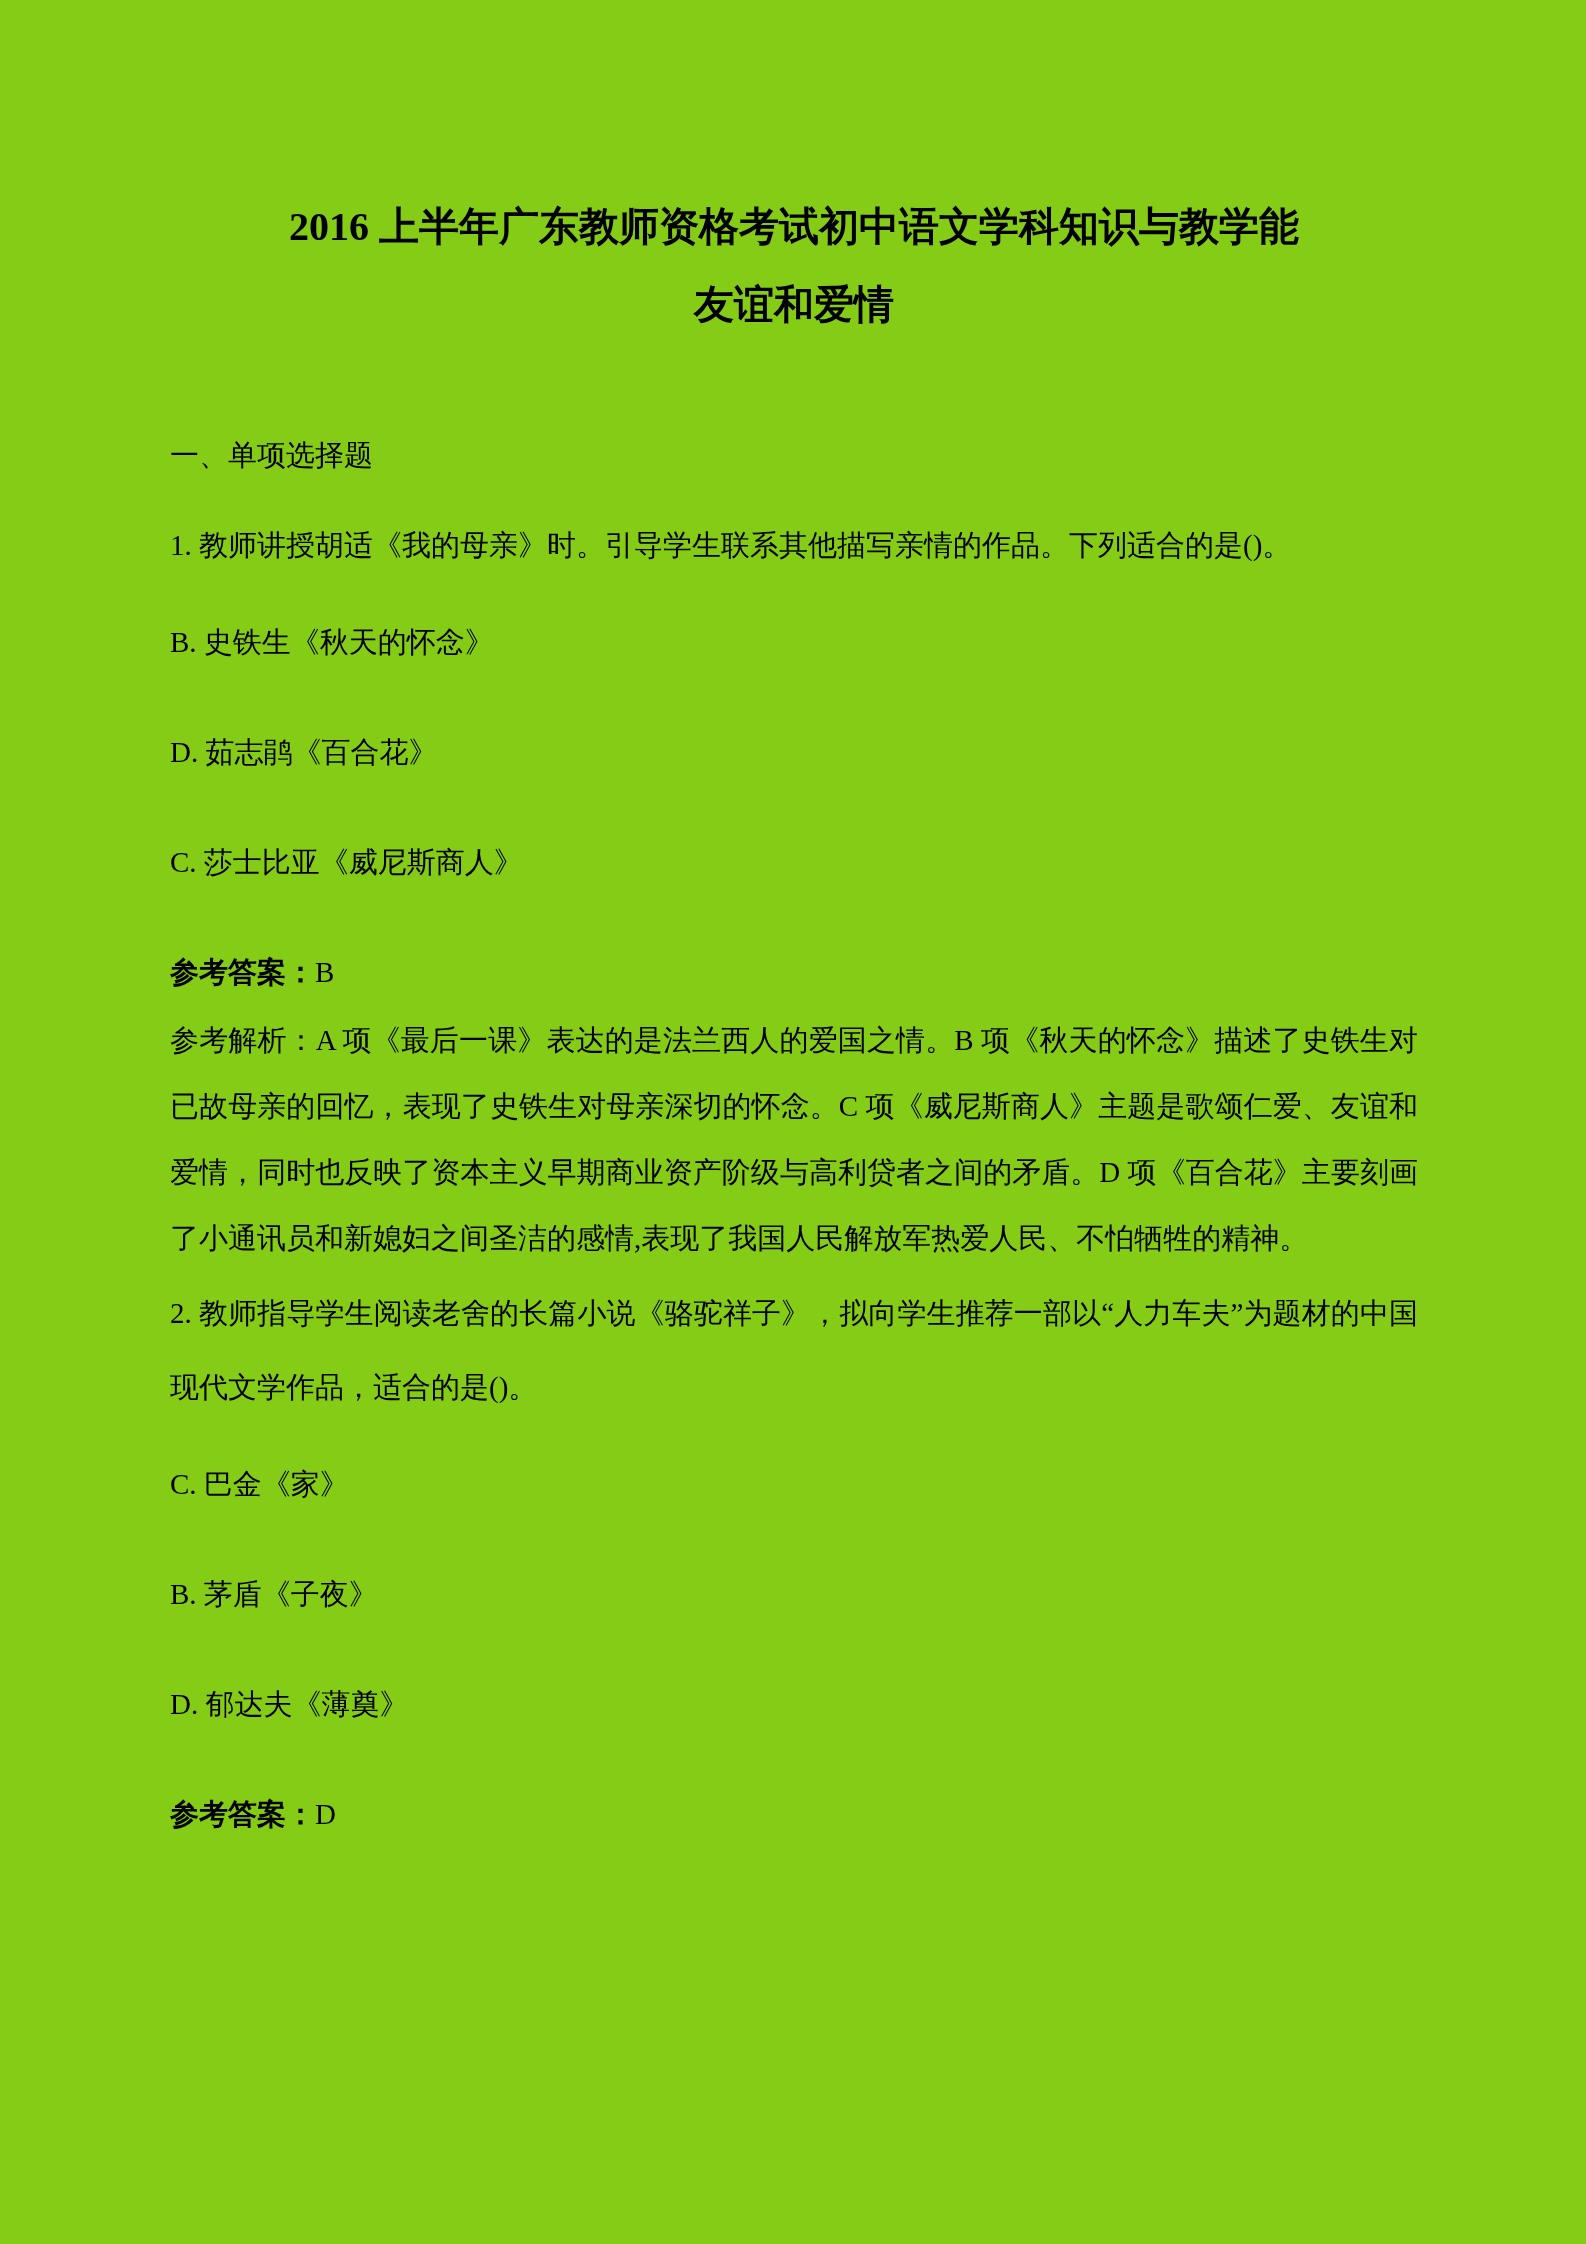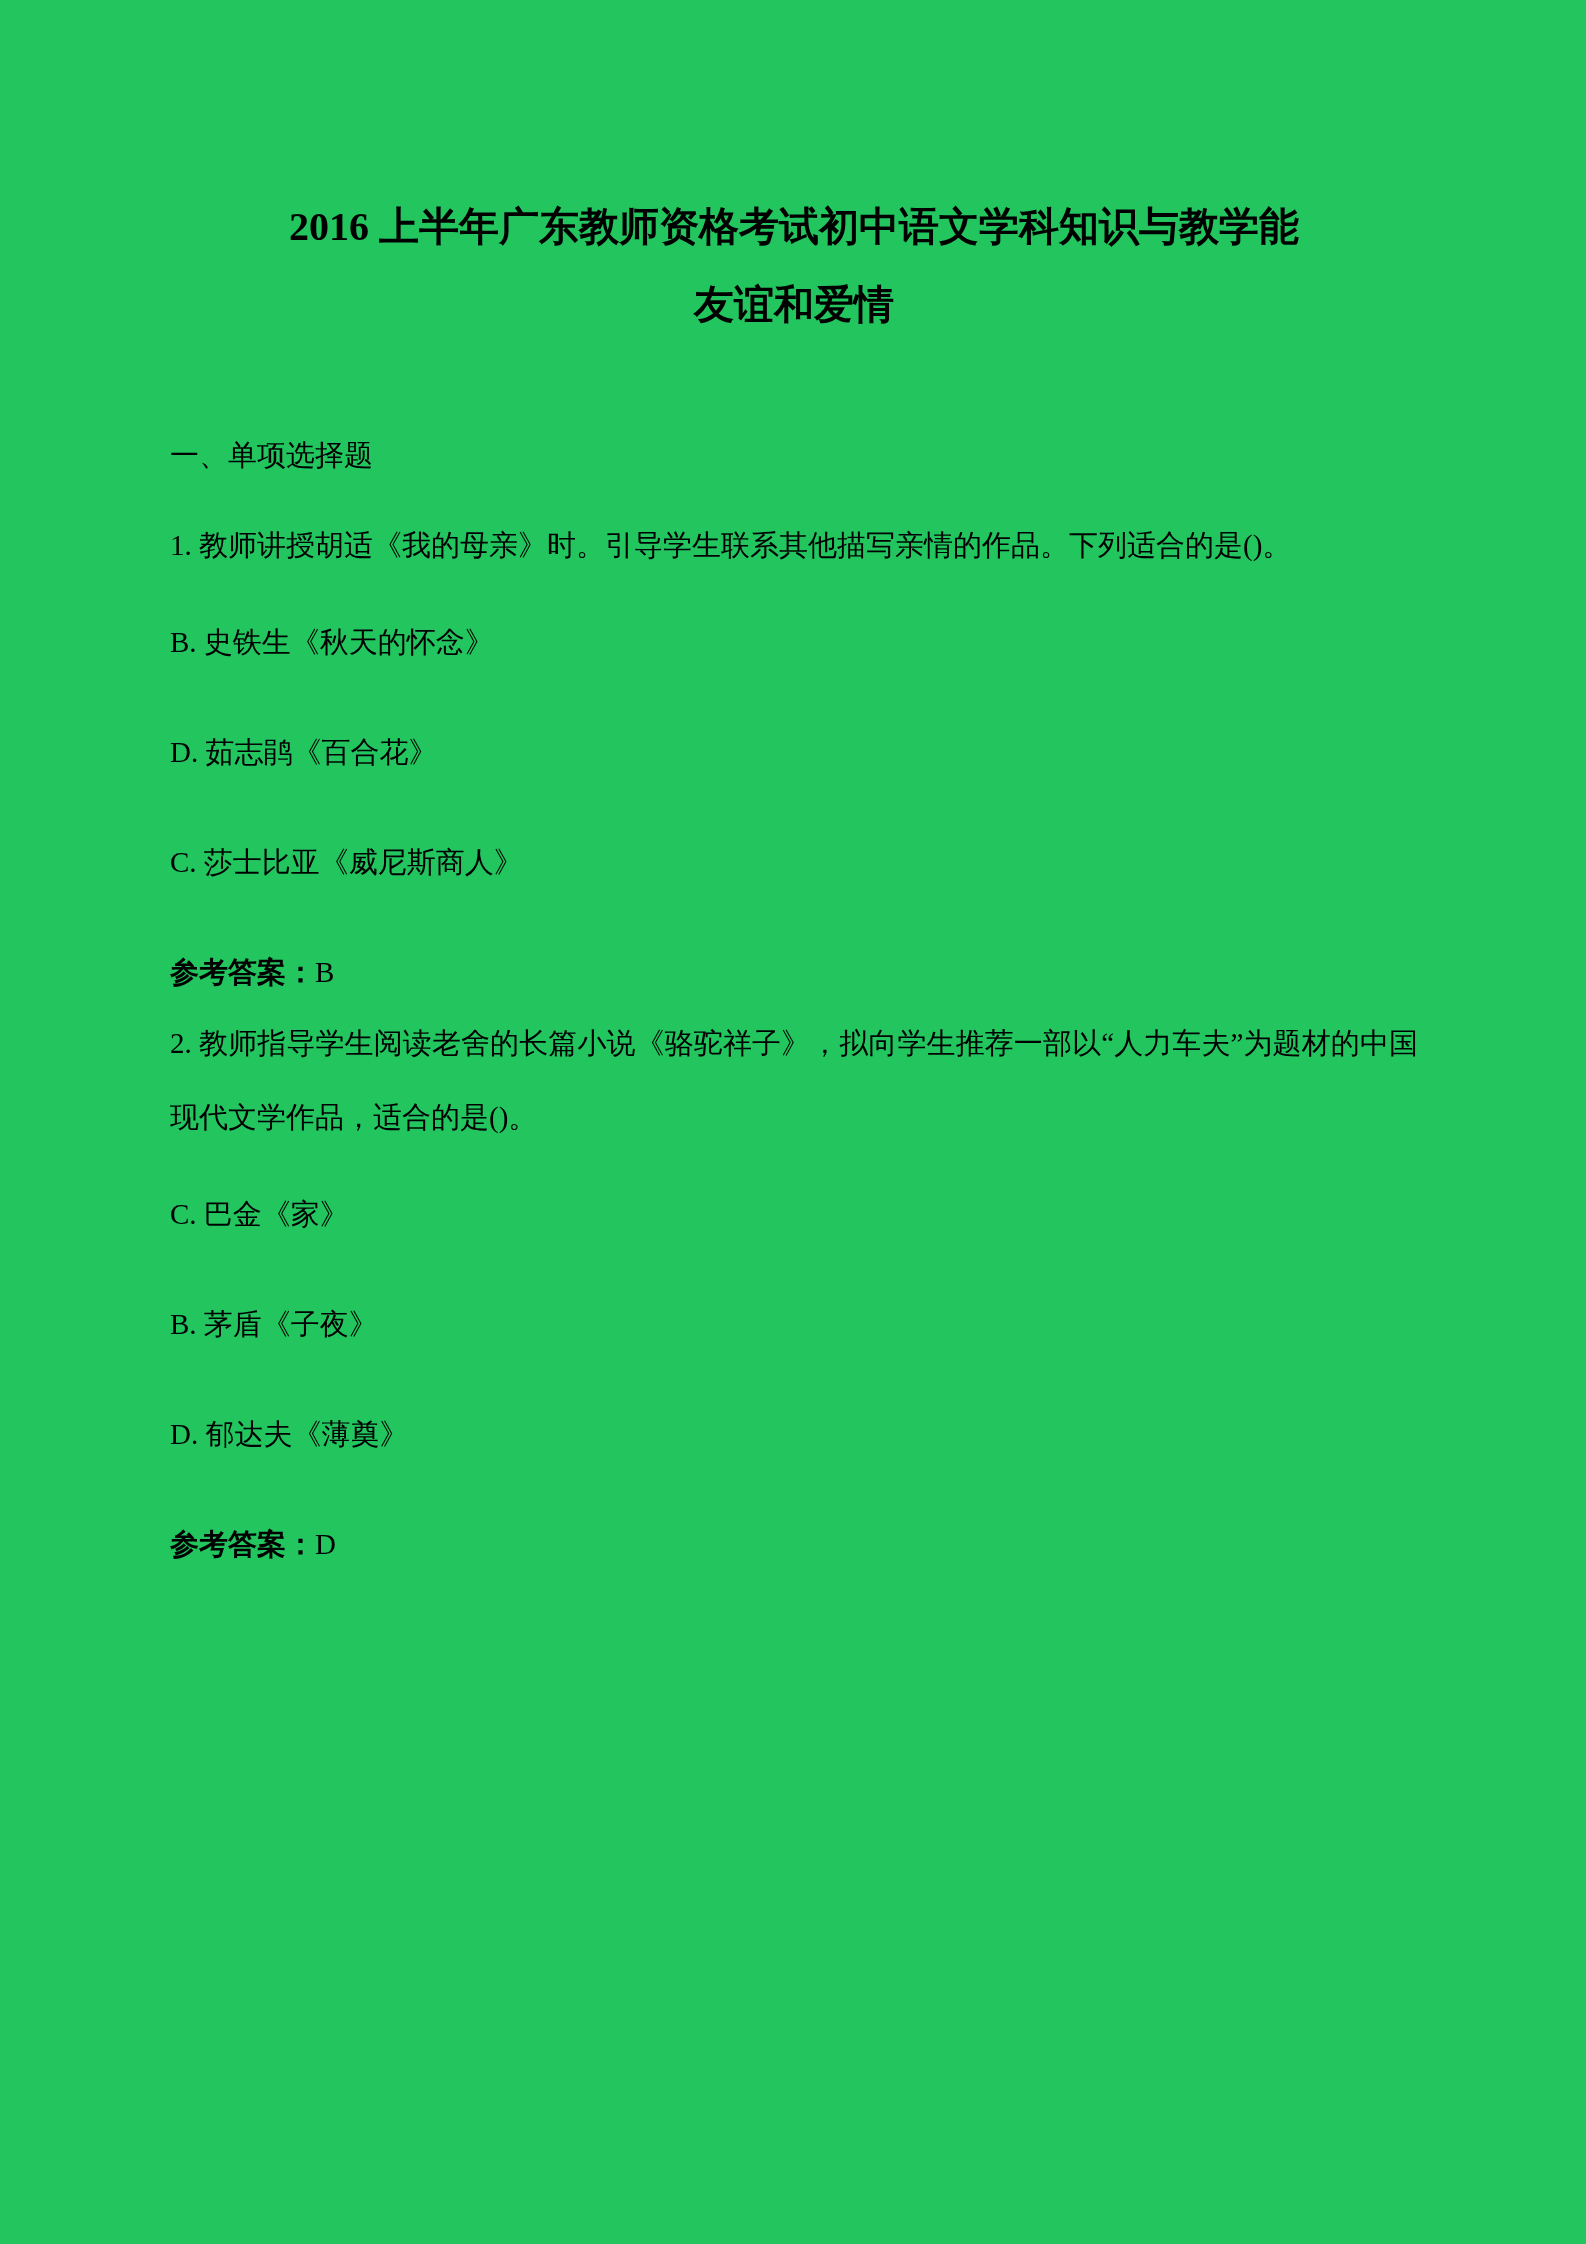--- a/index.html
+++ b/index.html
@@ -9,21 +9,21 @@
     height: 2244px;
     background: #ffffff;
     color: #000000;
     font-family: "Liberation Serif", "DejaVu Serif", serif;
   }
   .page {
     width: 1586px;
     height: 2244px;
     padding: 188px 168px 60px 170px;
     overflow: hidden;
-    background: #22c55e;
+    background: #84cc16;
   }
   .doc-title {
     font-size: 40px;
     font-weight: 700;
     text-align: center;
     line-height: 1.95;
     margin: 0 20px 92px 20px;
   }
   .title-line { display: block; }
   .section-heading {
@@ -69,20 +69,21 @@
 
   <section class="question q1">
     <p class="stem">1. 教师讲授胡适《我的母亲》时。引导学生联系其他描写亲情的作品。下列适合的是()。</p>
 
     <p class="option">B. 史铁生《秋天的怀念》</p>
     <p class="option">D. 茹志鹃《百合花》</p>
     <p class="option">C. 莎士比亚《威尼斯商人》</p>
 
     <p class="answer-line"><span class="answer-label">参考答案：</span><span class="answer-value">B</span></p>
 
+    <p class="analysis"><span class="analysis-label">参考解析：</span><span class="analysis-text">A 项《最后一课》表达的是法兰西人的爱国之情。B 项《秋天的怀念》描述了史铁生对已故母亲的回忆，表现了史铁生对母亲深切的怀念。C 项《威尼斯商人》主题是歌颂仁爱、友谊和爱情，同时也反映了资本主义早期商业资产阶级与高利贷者之间的矛盾。D 项《百合花》主要刻画了小通讯员和新媳妇之间圣洁的感情,表现了我国人民解放军热爱人民、不怕牺牲的精神。</span></p>
   </section>
 
   <section class="question q2">
     <p class="stem">2. 教师指导学生阅读老舍的长篇小说《骆驼祥子》，拟向学生推荐一部以“人力车夫”为题材的中国现代文学作品，适合的是()。</p>
 
     <p class="option">C. 巴金《家》</p>
     <p class="option">B. 茅盾《子夜》</p>
     <p class="option">D. 郁达夫《薄奠》</p>
 
     <p class="answer-line"><span class="answer-label">参考答案：</span><span class="answer-value">D</span></p>

